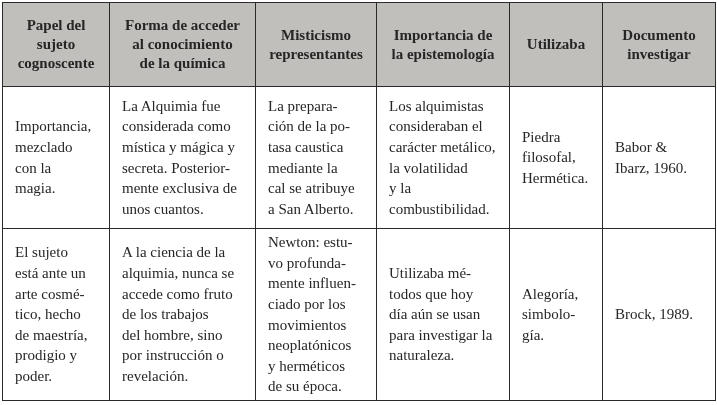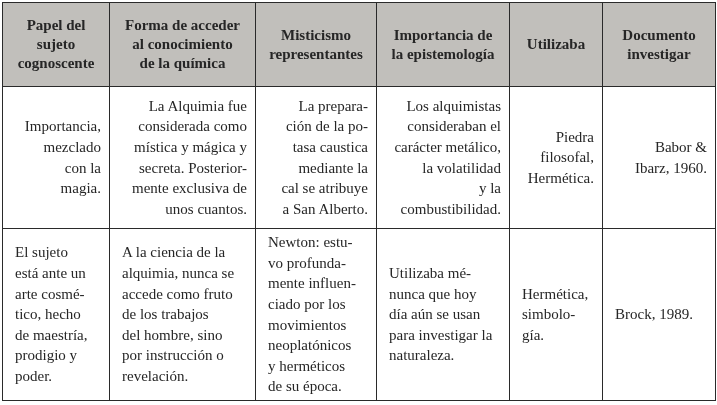--- a/index.html
+++ b/index.html
@@ -38,21 +38,21 @@
       height: 83px;
       color: #262626;
     }
     table.doc-table td {
       font-size: 15px;
       line-height: 20.6px;
       text-align: left;
       padding: 0 8px 0 12px;
       color: #262626;
     }
-    tr.row-1 td { height: 141px; text-align: right; }
+    tr.row-1 td { height: 141px; }
     tr.row-2 td { height: 171px; }
     td.cell-pre {
       white-space: pre-line;
     }
     col.c1 { width: 107px; }
     col.c2 { width: 146px; }
     col.c3 { width: 121px; }
     col.c4 { width: 133px; }
     col.c5 { width: 93px; }
     col.c6 { width: 113px; }
@@ -134,23 +134,23 @@
 revelación.</td>
       <td class="cell-pre">Newton: estu-
 vo profunda-
 mente influen-
 ciado por los
 movimientos
 neoplatónicos
 y herméticos
 de su época.</td>
       <td class="cell-pre">Utilizaba mé-
-nunca que hoy
+todos que hoy
 día aún se usan
 para investigar la
 naturaleza.</td>
-      <td class="cell-pre">Hermética,
+      <td class="cell-pre">Alegoría,
 simbolo-
 gía.</td>
       <td class="cell-pre">Brock, 1989.</td>
     </tr>
   </tbody>
 </table>
 
 </body></html>

